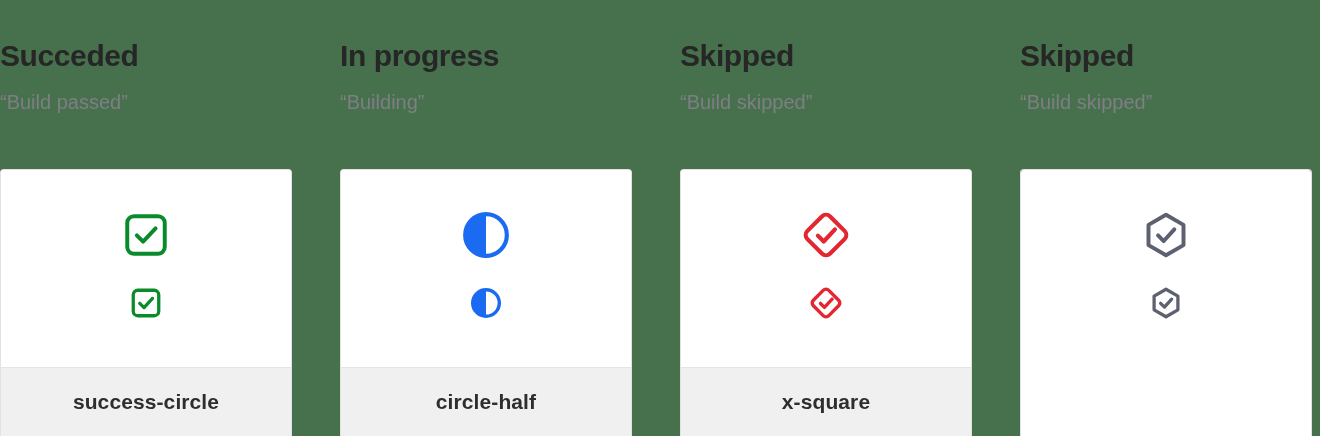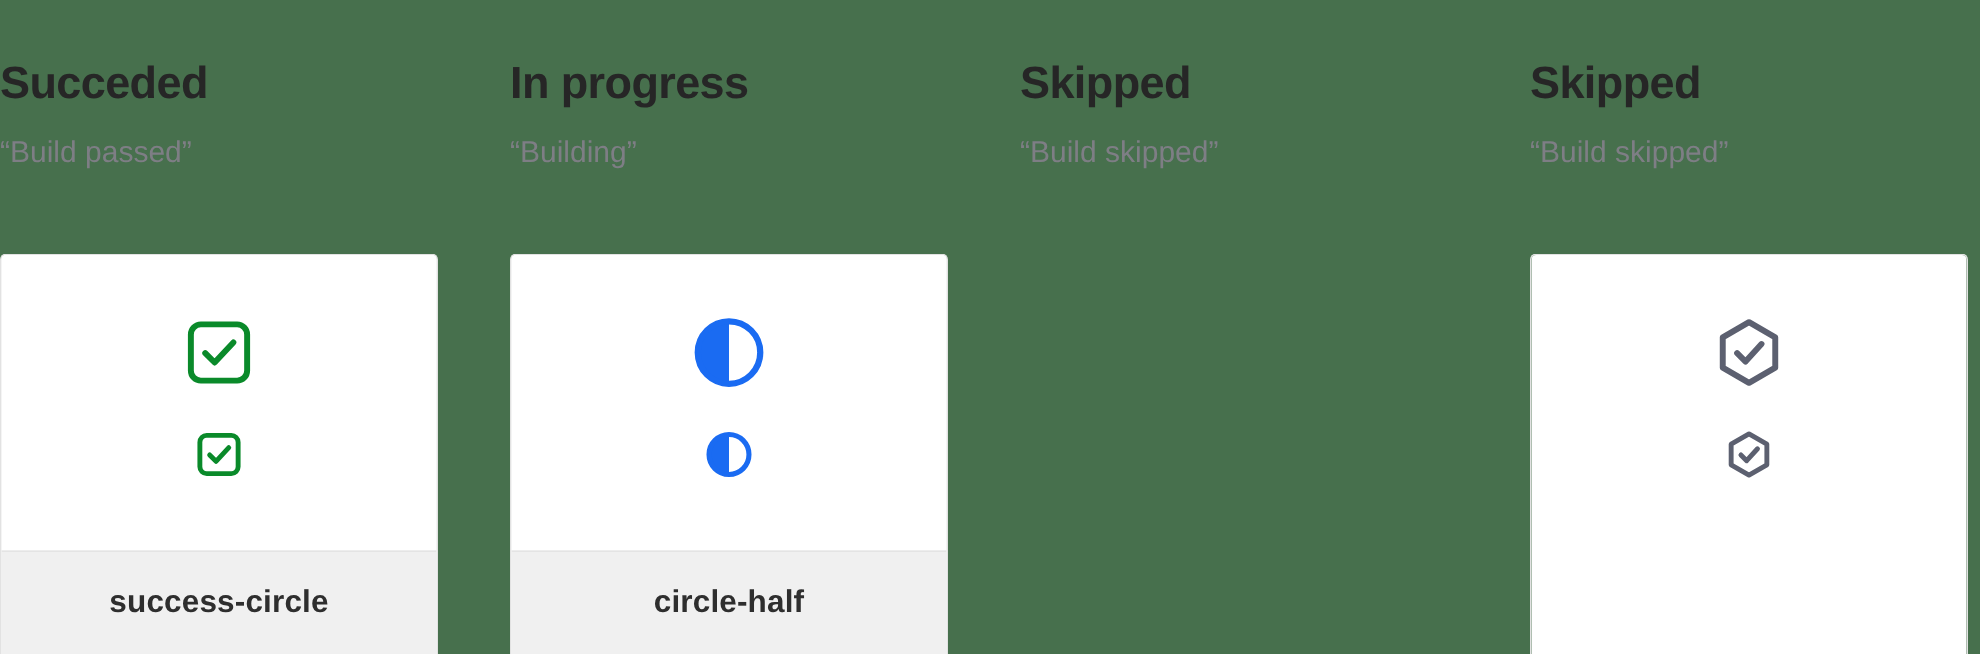--- a/index.html
+++ b/index.html
@@ -140,20 +140,41 @@
       </div>
       <div class="card-footer">circle-half</div>
     </div>
   </div>
 
   <div class="col">
     <div class="head">
       <h2 class="title">Skipped</h2>
       <p class="subtitle">“Build skipped”</p>
     </div>
+    <div class="card">
+      <div class="card-body">
+        <span class="icon-lg">
+          <svg width="50" height="50" viewBox="0 0 24 24">
+            <g transform="rotate(45 12 12)">
+              <rect x="4.3" y="4.3" width="15.4" height="15.4" rx="2.8" ry="2.8" fill="none" stroke="#e32630" stroke-width="2"></rect>
+            </g>
+            <path d="M8.1 12.3 L10.9 15.1 L16.3 9.3" fill="none" stroke="#e32630" stroke-width="2" stroke-linecap="round" stroke-linejoin="round"></path>
+          </svg>
+        </span>
+        <span class="icon-sm">
+          <svg width="34" height="34" viewBox="0 0 24 24">
+            <g transform="rotate(45 12 12)">
+              <rect x="4.3" y="4.3" width="15.4" height="15.4" rx="2.8" ry="2.8" fill="none" stroke="#e32630" stroke-width="2.4"></rect>
+            </g>
+            <path d="M8.1 12.3 L10.9 15.1 L16.3 9.3" fill="none" stroke="#e32630" stroke-width="2.4" stroke-linecap="round" stroke-linejoin="round"></path>
+          </svg>
+        </span>
+      </div>
+      <div class="card-footer">x-square</div>
+    </div>
   </div>
 
   <div class="col">
     <div class="head">
       <h2 class="title">Skipped</h2>
       <p class="subtitle">“Build skipped”</p>
     </div>
     <div class="card">
       <div class="card-body">
         <span class="icon-lg">

